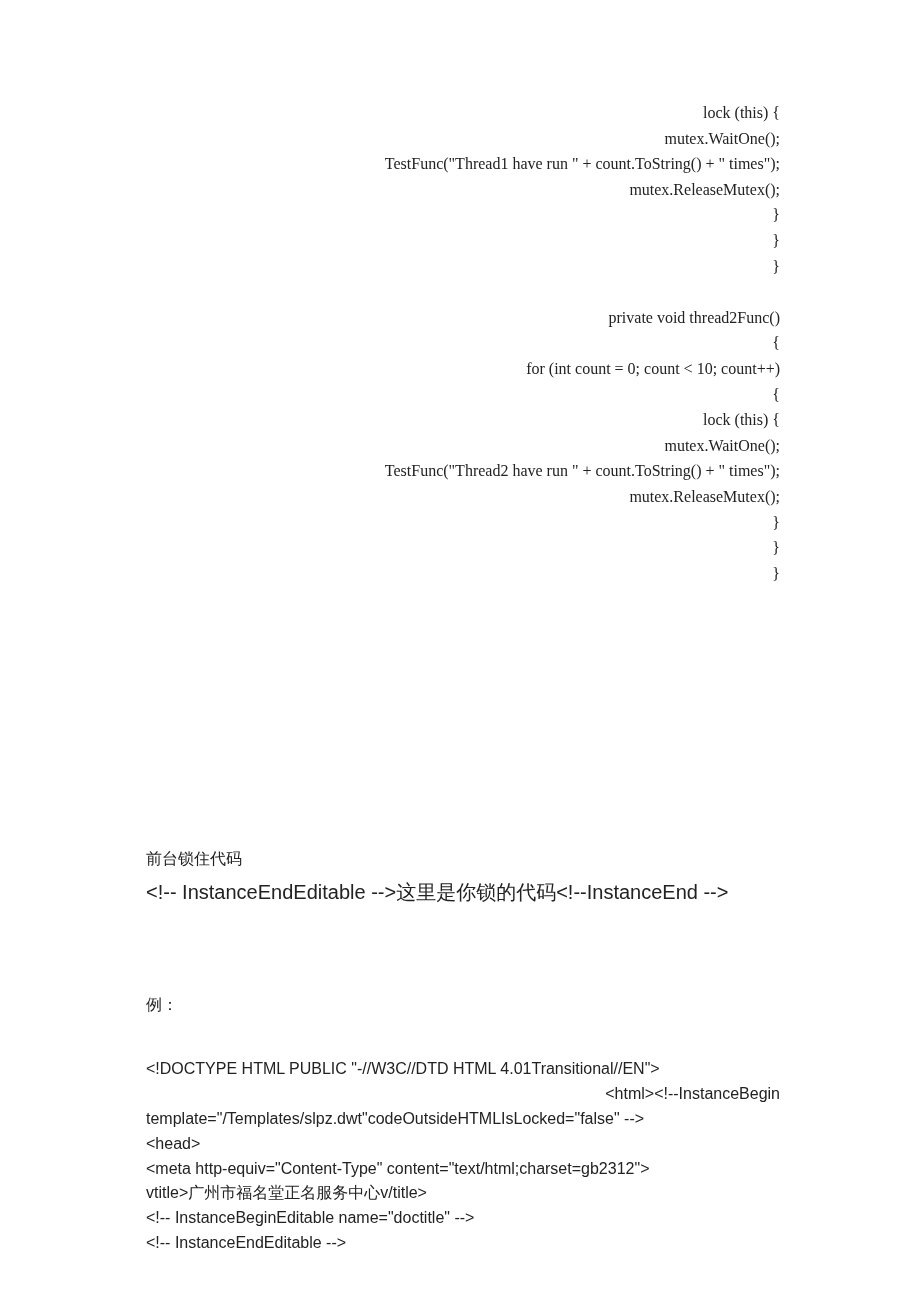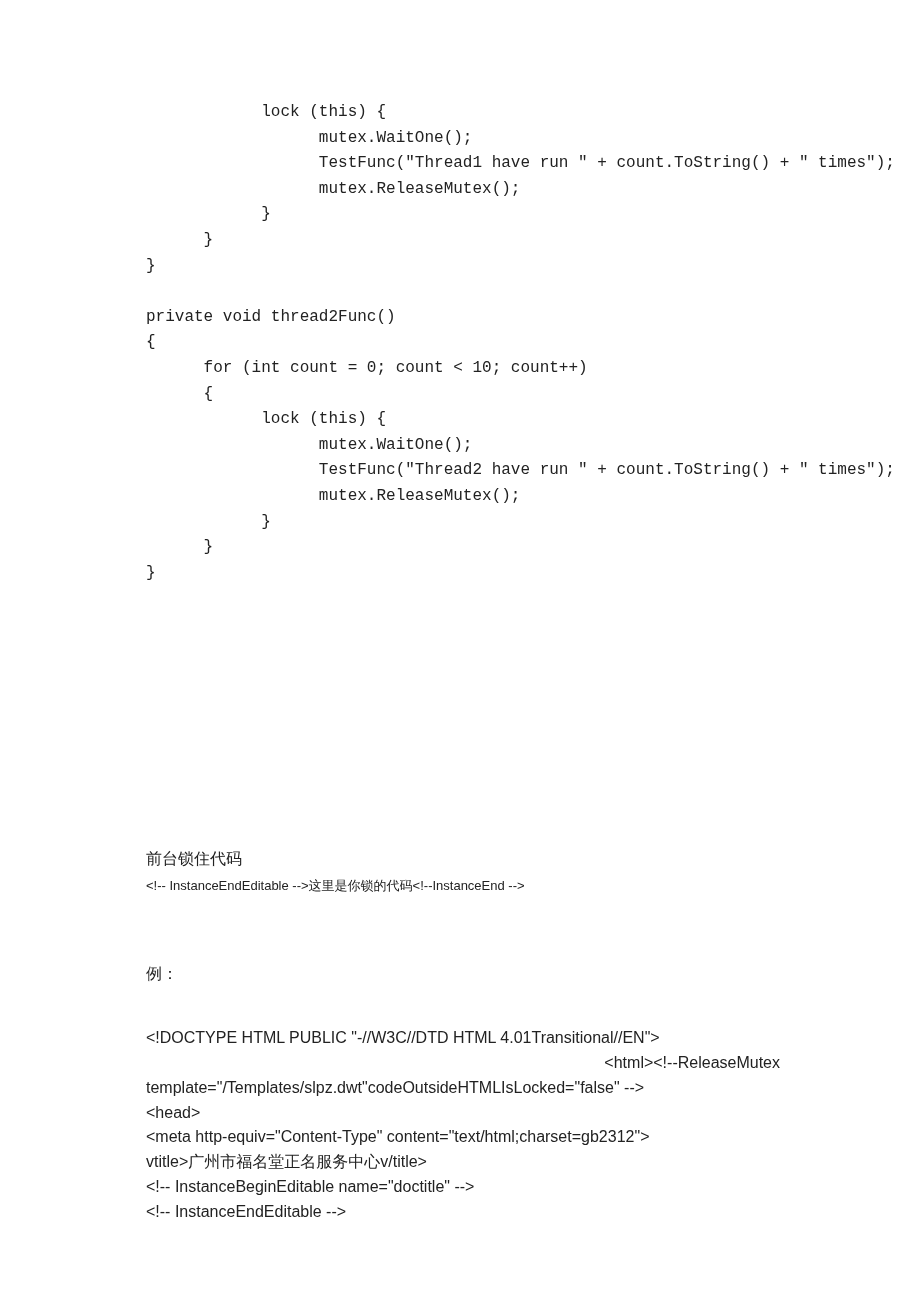--- a/index.html
+++ b/index.html
@@ -13,33 +13,34 @@
   }
   .page {
     padding: 100px 140px 100px 146px;
     box-sizing: border-box;
     color: #222;
     font-size: 16px;
     line-height: 1.6;
   }
   .code-block {
     white-space: pre;
-    font-family: Liberation Mono, monospace;
+    font-family: Liberation Serif, serif;
     font-size: 16px;
     line-height: 1.6;
     margin-bottom: 260px;
+    text-align: right;
   }
   .section-title {
     font-family: Liberation Sans, sans-serif;
     font-size: 16px;
     margin-bottom: 4px;
   }
   .comment-line {
-    font-size: 13px;
-    margin-bottom: 64px;
+    font-size: 20px;
+    margin-bottom: 84px;
   }
   .example-label {
     font-family: "SimSun", serif;
     font-size: 16px;
     margin-bottom: 40px;
   }
   .html-block {
     font-size: 16px;
     line-height: 1.55;
   }
@@ -78,21 +79,21 @@
 
   <div class="section-title">前台锁住代码</div>
   <div class="comment-line"><span>&lt;!-- InstanceEndEditable --&gt;</span><span style="font-family:'SimSun',serif;">这里是你锁的代码</span><span>&lt;!--InstanceEnd --&gt;</span></div>
 
   <div class="example-label">例：</div>
 
   <div class="html-block">
     <span class="html-line">&lt;!DOCTYPE HTML PUBLIC "-//W3C//DTD HTML 4.01Transitional//EN"&gt;</span>
     <span class="html-line justify-line">
       <span>&lt;html&gt;&lt;!--</span>
-      <span>ReleaseMutex</span>
+      <span>InstanceBegin</span>
     </span>
     <span class="html-line">template="/Templates/slpz.dwt"codeOutsideHTMLIsLocked="false" --&gt;</span>
     <span class="html-line">&lt;head&gt;</span>
     <span class="html-line">&lt;meta http-equiv="Content-Type" content="text/html;charset=gb2312"&gt;</span>
     <span class="html-line">vtitle&gt;广州市福名堂正名服务中心v/title&gt;</span>
     <span class="html-line">&lt;!-- InstanceBeginEditable name="doctitle" --&gt;</span>
     <span class="html-line">&lt;!-- InstanceEndEditable --&gt;</span>
   </div>
 
 </div>

